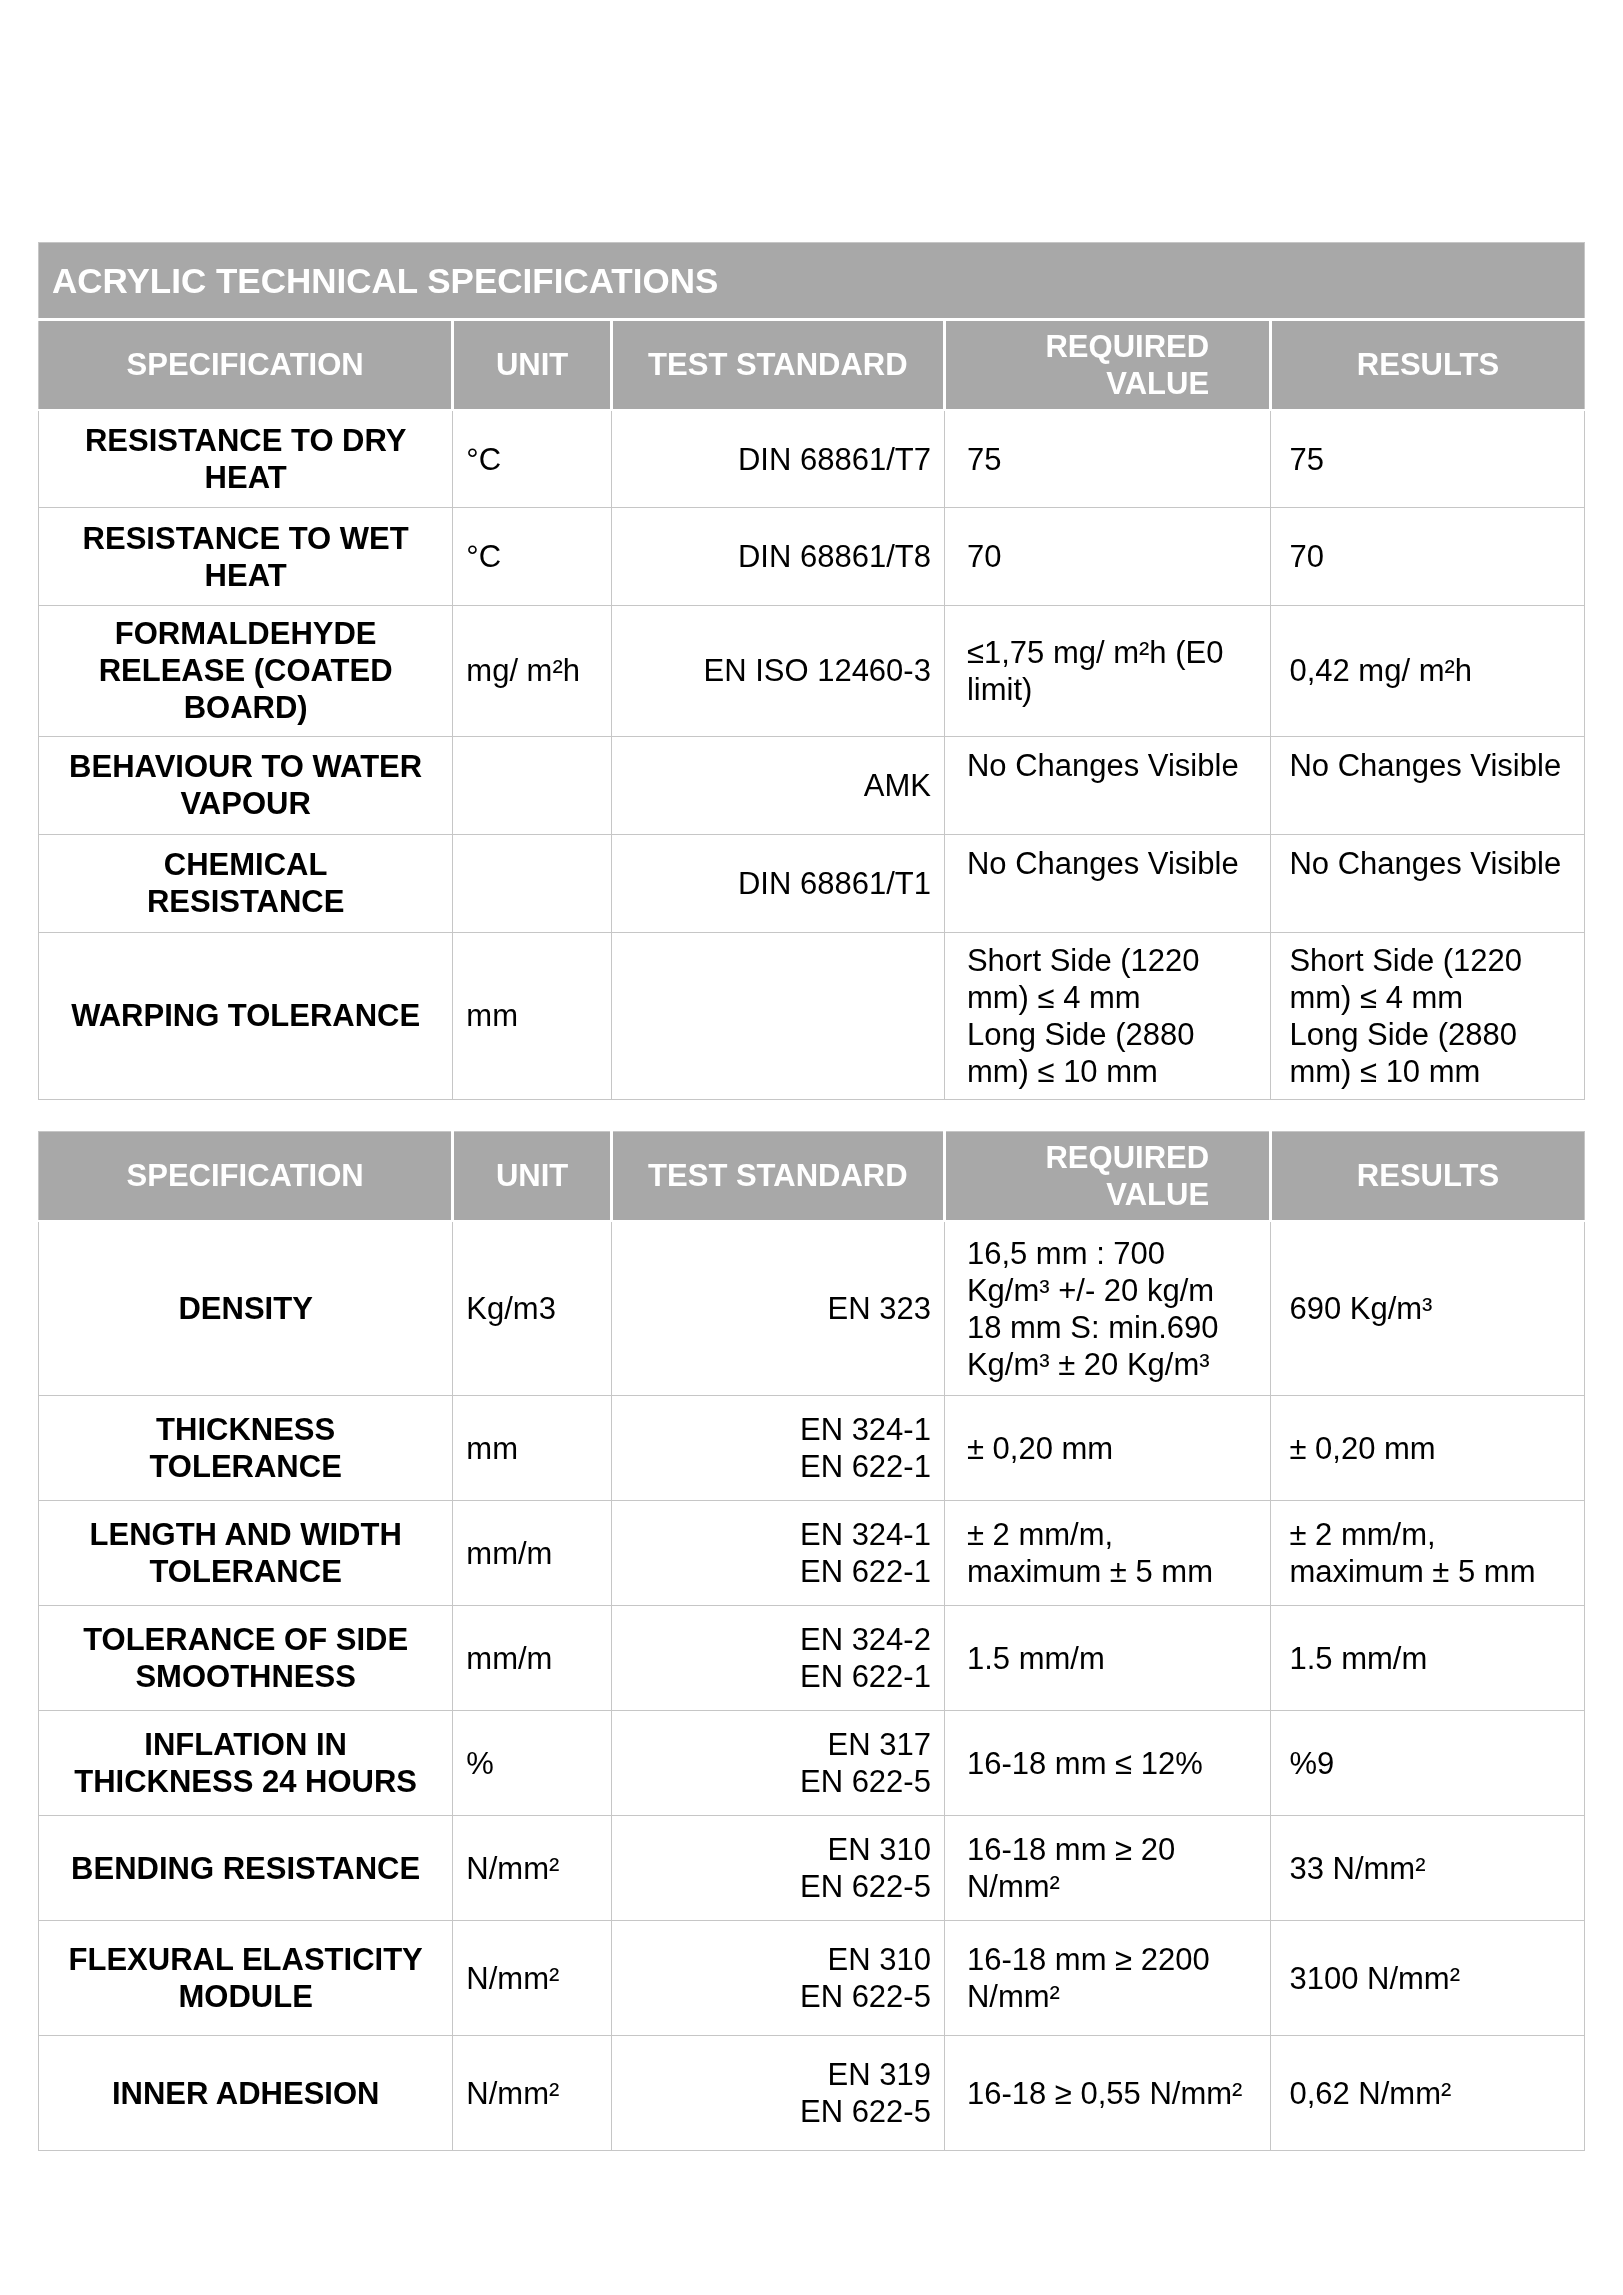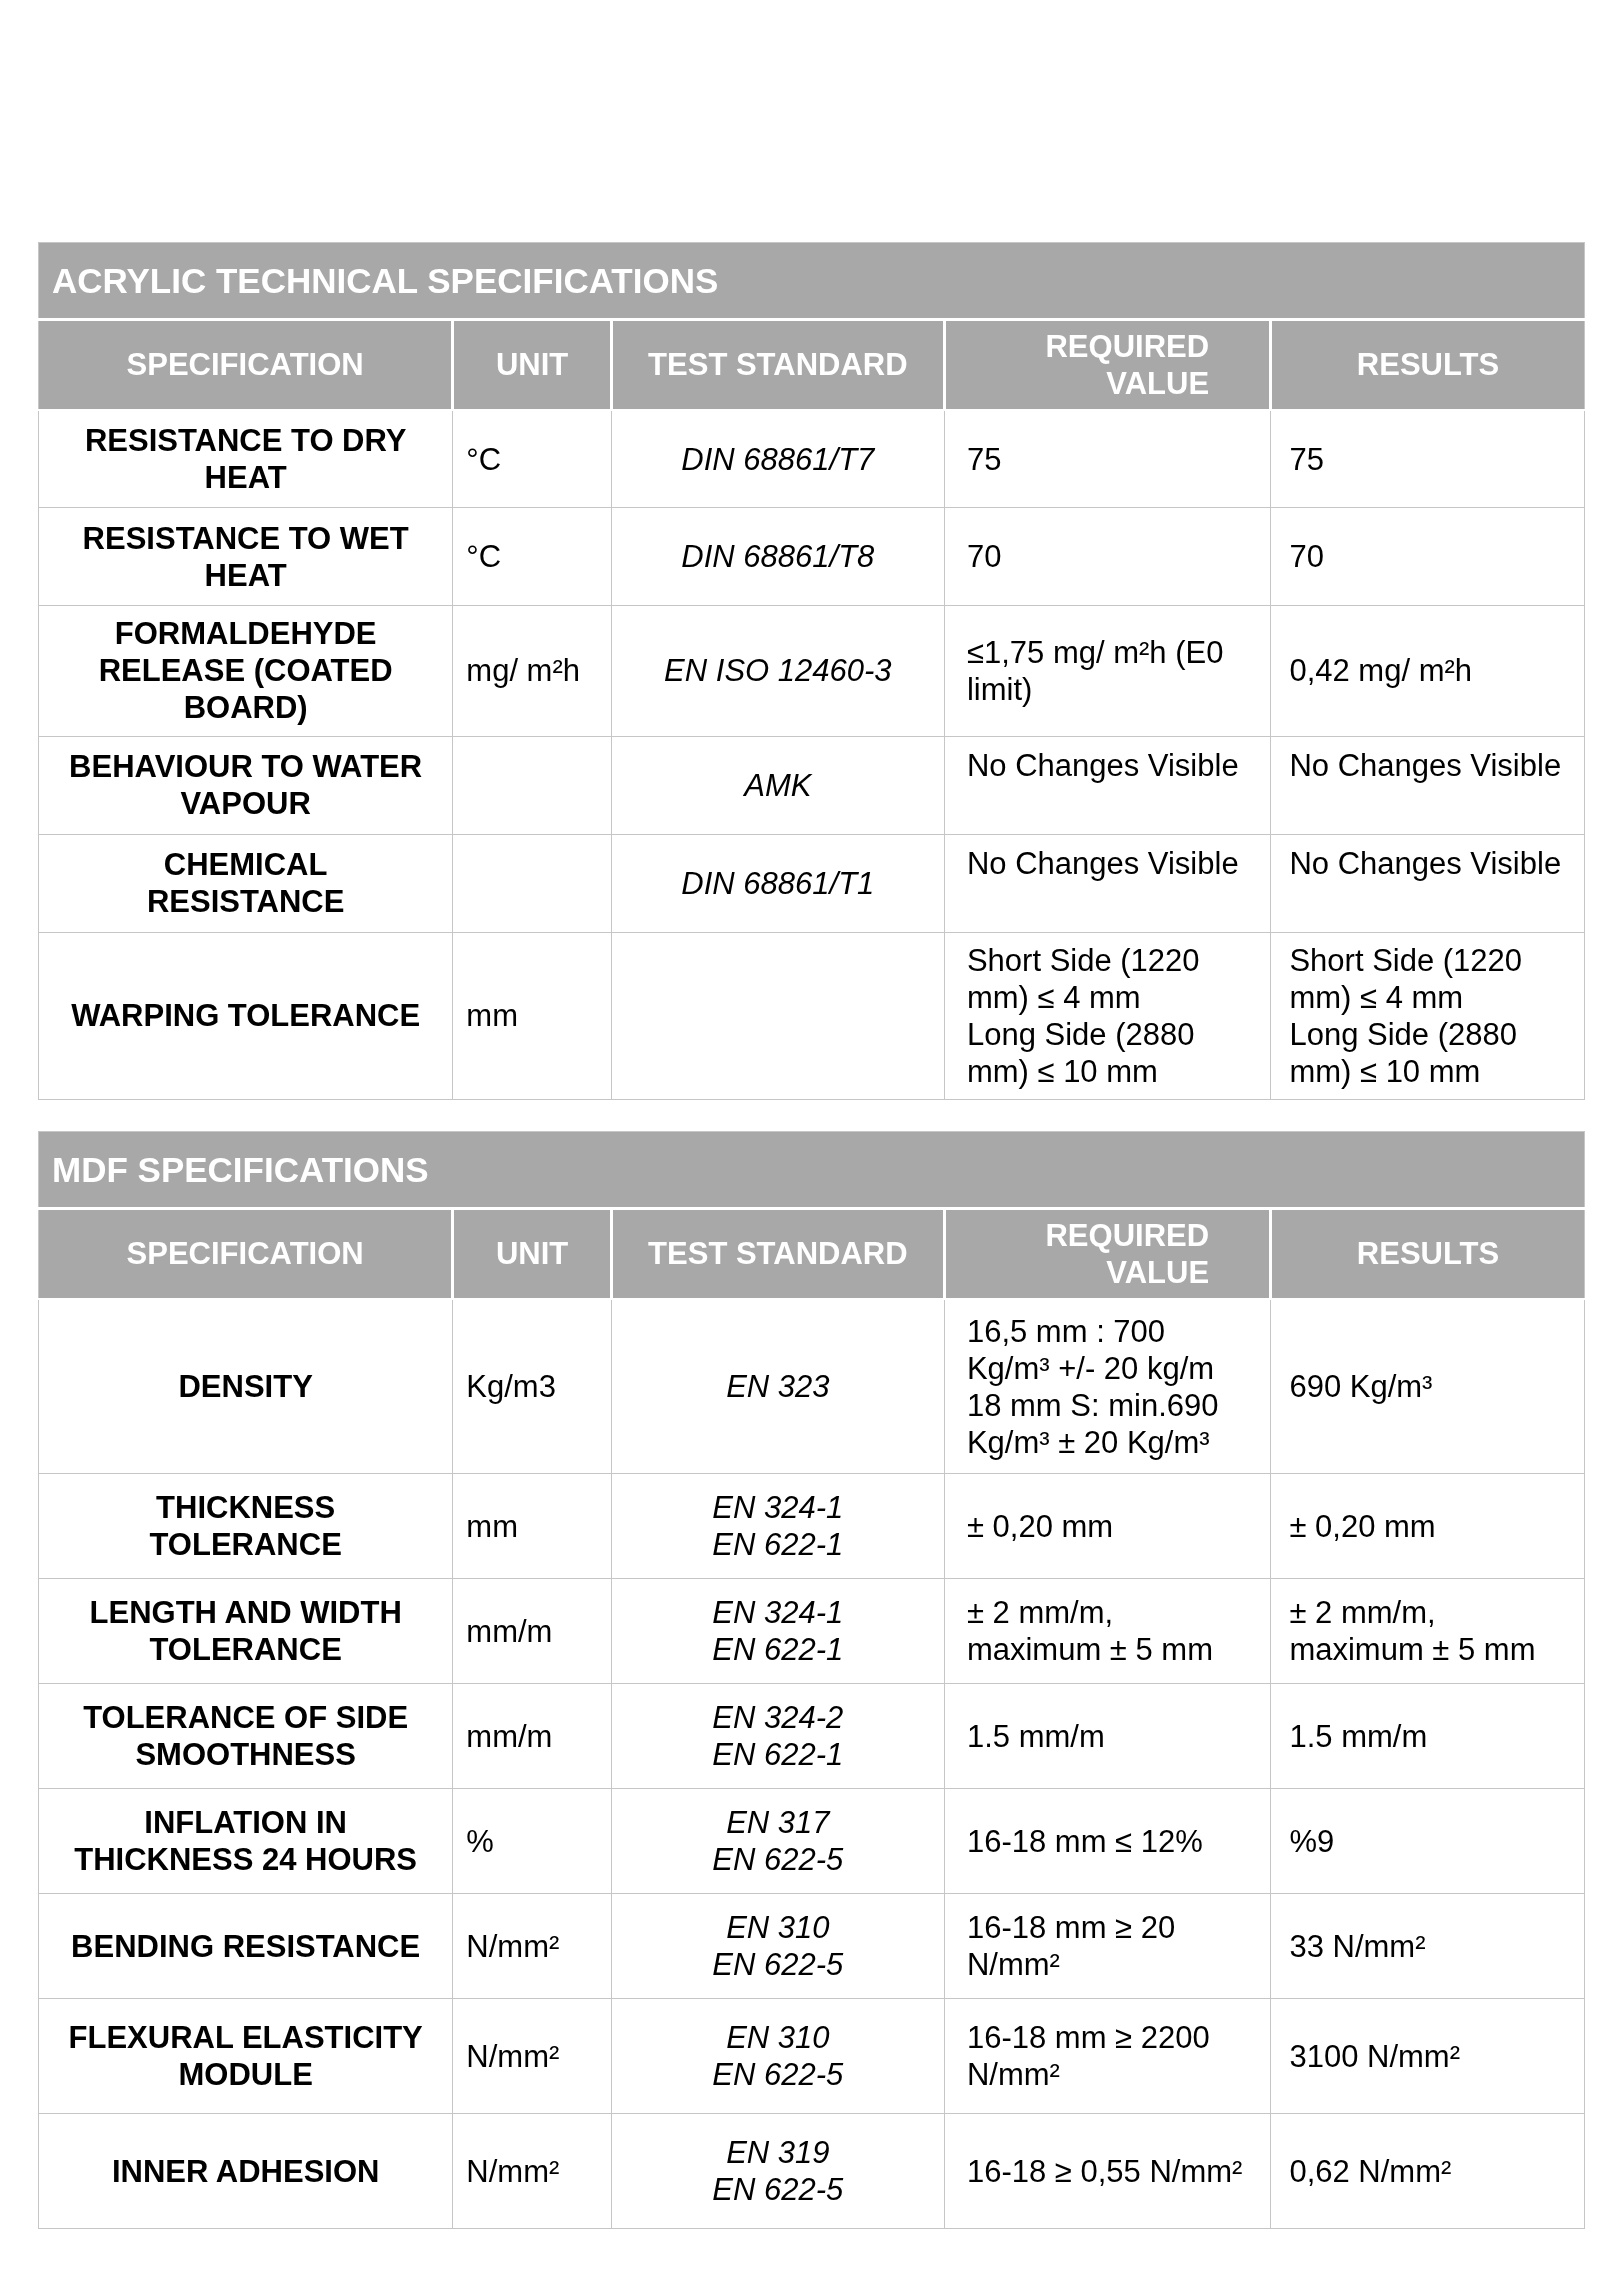--- a/index.html
+++ b/index.html
@@ -51,21 +51,21 @@
   }
   tr.cols-row th:first-child{border-left:none;}
   tr.cols-row th:nth-child(4){padding:3.9px 60px;text-align:right;}
   tbody td{
     border:1.3px solid var(--border);
     vertical-align:middle;
     background:#ffffff;
   }
   tbody td:nth-child(1){text-align:center;font-weight:bold;padding:9.2px 27.5px;}
   tbody td:nth-child(2){text-align:left;padding:9.2px 13px;}
-  tbody td:nth-child(3){text-align:center;padding:15px 13px;font-style:italic;}
+  tbody td:nth-child(3){text-align:right;padding:15px 13px;}
   tbody td:nth-child(4){text-align:left;padding:9.2px 22px;}
   tbody td:nth-child(5){text-align:left;padding:9.2px 18.3px;}
   
   #table-0 tbody tr{height:98px;}
   #table-0 tbody tr:nth-child(3){height:122px;}
   #table-0 tbody tr:nth-child(6){height:154px;}
   
   #table-0 tbody tr:nth-child(4) td:nth-child(n+4),
   #table-0 tbody tr:nth-child(5) td:nth-child(n+4){vertical-align:top;padding-top:10.5px;}
   
@@ -148,23 +148,20 @@
 
   <table class="spec-table" id="table-1">
     <colgroup>
       <col style="width:26.8%">
         <col style="width:10.25%">
         <col style="width:21.55%">
         <col style="width:21.1%">
         <col style="width:20.3%">
     </colgroup>
     <thead>
-      <tr>
-        <th class="table-title" colspan="5">MDF SPECIFICATIONS</th>
-      </tr>
       <tr class="cols-row">
         <th>SPECIFICATION</th>
         <th>UNIT</th>
         <th>TEST STANDARD</th>
         <th>REQUIRED VALUE</th>
         <th>RESULTS</th>
       </tr>
     </thead>
     <tbody>
         <tr>

